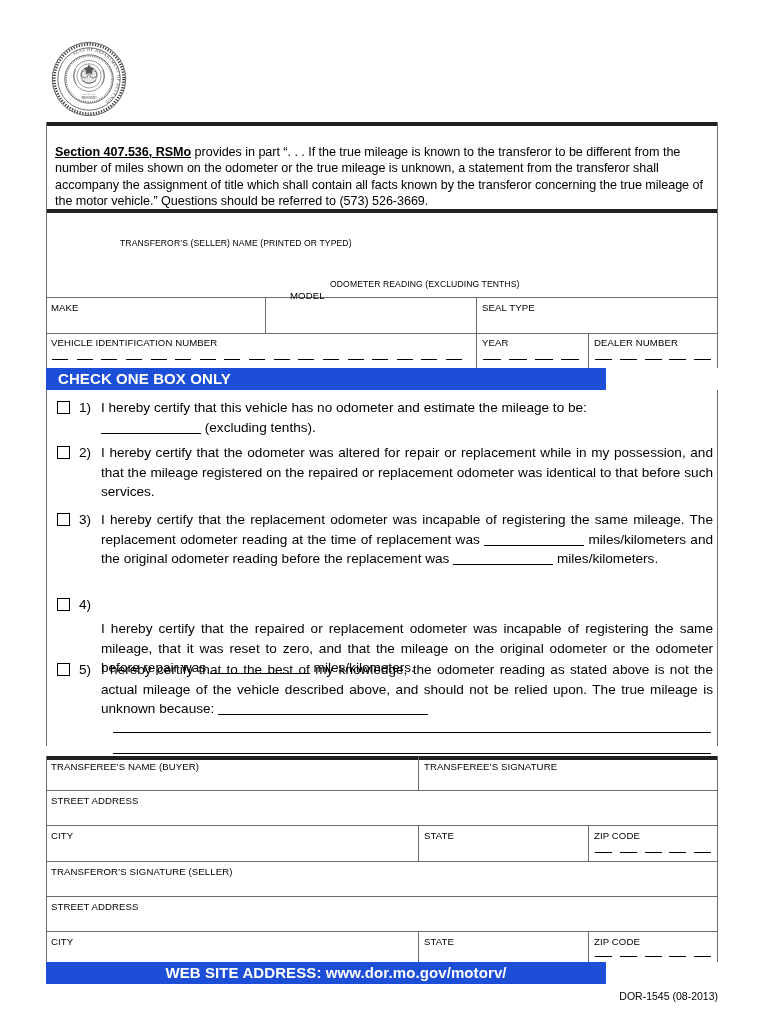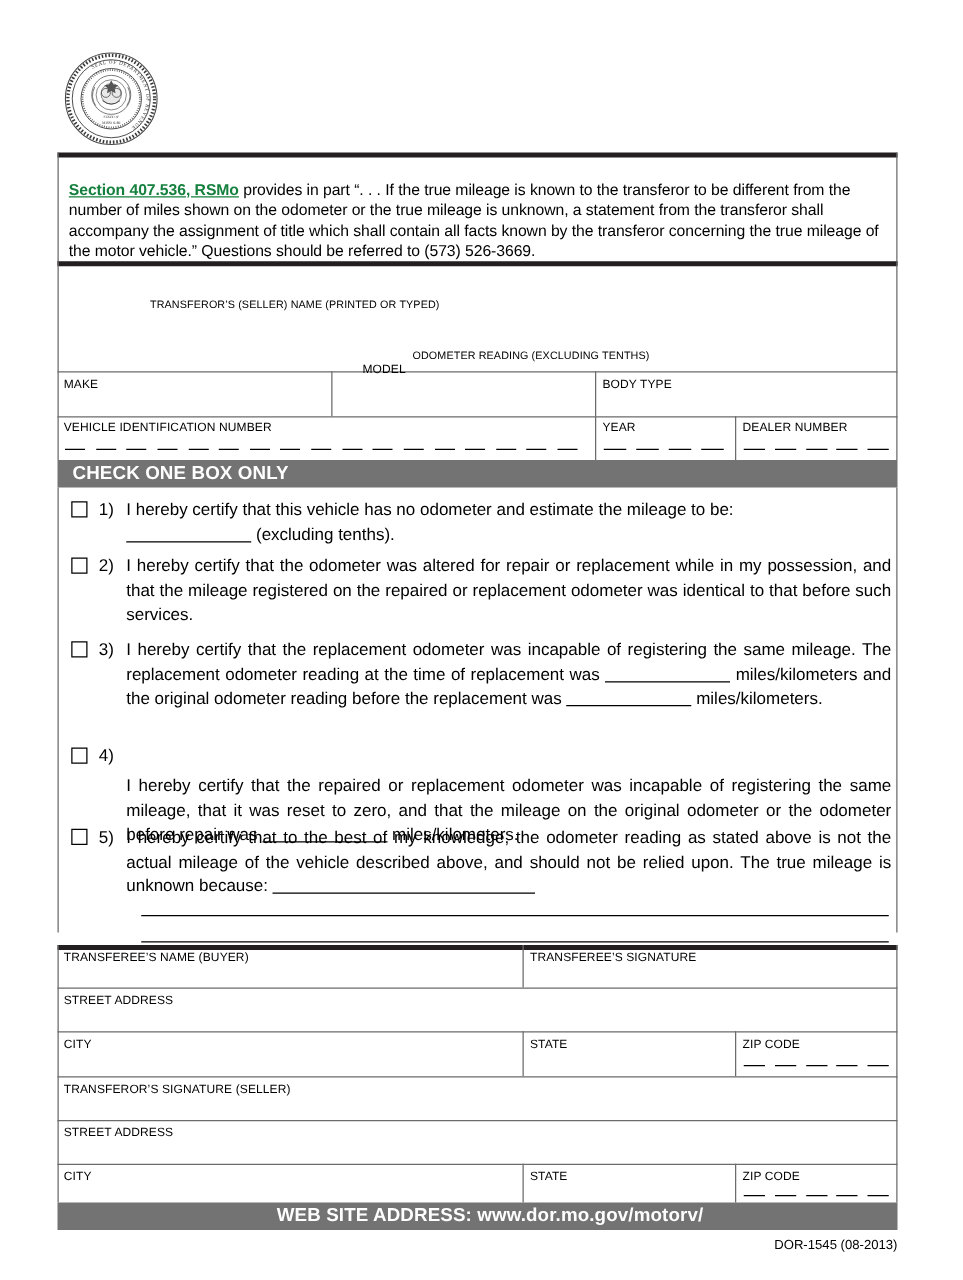--- a/index.html
+++ b/index.html
@@ -96,21 +96,21 @@
   
   .intro {
     position: absolute;
     left: 55px; top: 131px;
     width: 656px;
     font-size: 12.6px;
     line-height: 16.6px;
     letter-spacing: -.05px;
   }
   .intro a, .rsmo {
-    color: #15803d;
+    color: #000000;
     font-weight: bold;
     text-decoration: underline;
   }
 
   
   .stmt {
     position: absolute;
     left: 54px;
     font-size: 14.5px;
     white-space: nowrap;
@@ -142,22 +142,22 @@
   .dashrow i {
     display: block;
     border-bottom: 1.6px solid #000;
     height: 1px;
   }
 
   
   .blackbar {
     position: absolute;
     left: 46px;
-    width: 672px;
-    background: #737373;
+    width: 560px;
+    background: #1d4ed8;
     color: #fff;
     font-weight: bold;
     box-sizing: border-box;
   }
   #check-bar {
     top: 368px;
     height: 22px;
     font-size: 15px;
     padding: 2px 0 0 12px;
     letter-spacing: .1px;
@@ -270,21 +270,21 @@
   <div class="caption" style="left:330px; top:279px;">ODOMETER READING (EXCLUDING TENTHS)</div>
 
   <div class="hrule" style="top:297px;"></div>
   <div class="sidebar-l" style="left:46px; top:297px; height:71px;"></div>
   <div class="sidebar-r" style="left:717px; top:297px; height:71px;"></div>
 
   <div class="fieldlabel" style="left:51px; top:302px;">MAKE</div>
   <div class="vrule" style="left:265px; top:297px; height:36px;"></div>
   <div class="fieldlabel" style="left:271px; top:290px;margin-left:19px;">MODEL</div>
   <div class="vrule" style="left:476px; top:297px; height:36px;"></div>
-  <div class="fieldlabel" style="left:482px; top:302px;">BODY TYPE</div>
+  <div class="fieldlabel" style="left:482px; top:302px;">SEAL TYPE</div>
 
   <div class="hrule" style="top:333px;"></div>
 
   <div class="fieldlabel" style="left:51px; top:337px;">VEHICLE IDENTIFICATION NUMBER</div>
   <div class="dashrow" id="vin-dashes" style="left:52px; top:358px; width:410px; justify-content:space-between;">
       <i style="width: 16px;"></i>
       <i style="width: 16px;"></i>
       <i style="width: 16px;"></i>
       <i style="width: 16px;"></i>
       <i style="width: 16px;"></i>

